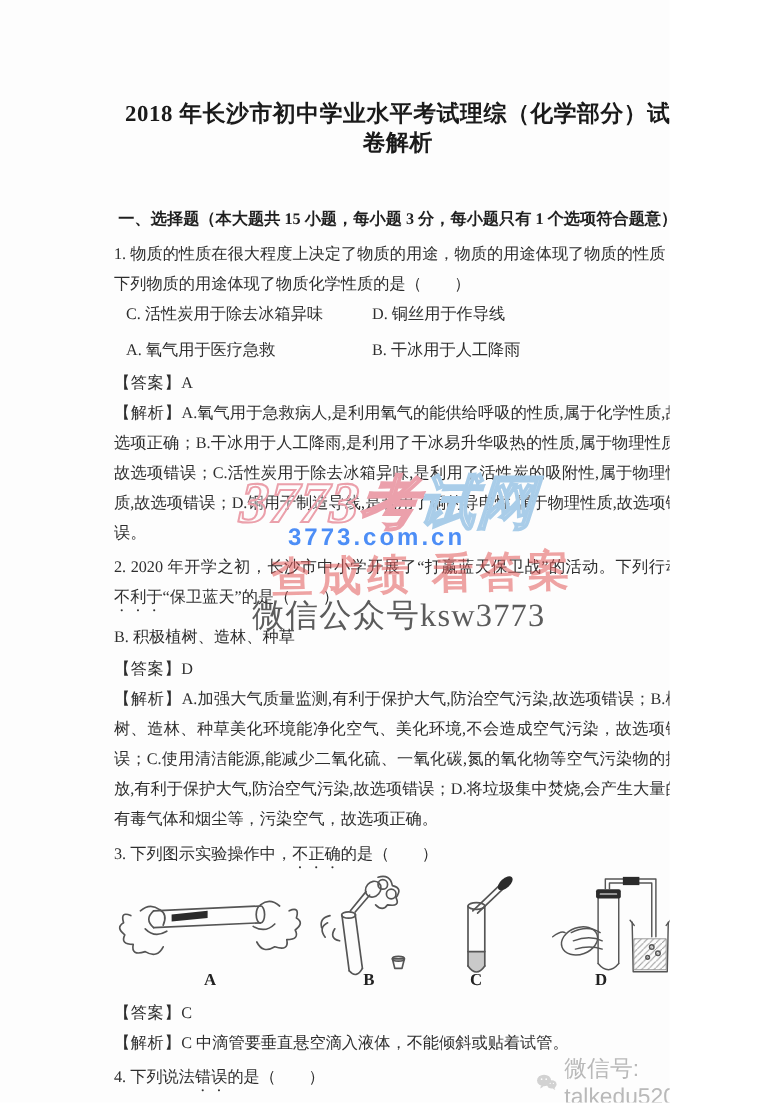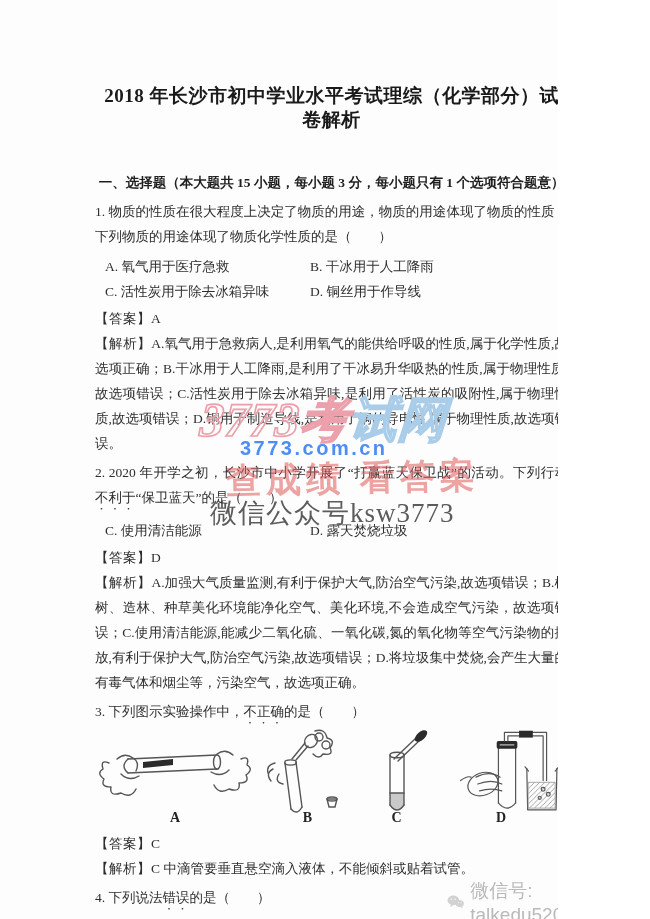--- a/index.html
+++ b/index.html
@@ -48,37 +48,34 @@
 
 <div class="canvas">
 
   <div class="page">
 
     <h1 class="title">2018 年长沙市初中学业水平考试理综（化学部分）试卷解析</h1>
 
     <p class="heading">一、选择题（本大题共 15 小题，每小题 3 分，每小题只有 1 个选项符合题意）</p>
 
     <p class="stem"><span>1. 物质的性质在很大程度上决定了物质的用途，物质的用途体现了物质的性质，下列物质的用途体现了物质化学性质的是（　　）</span></p>
+    <div class="opt-row second">
+      <span class="opt-a">C. 活性炭用于除去冰箱异味</span>
+      <span class="opt-b">D. 铜丝用于作导线</span>
+    </div>
     <div class="opt-row">
       <span class="opt-a">A. 氧气用于医疗急救</span>
       <span class="opt-b">B. 干冰用于人工降雨</span>
     </div>
-    <div class="opt-row second">
-      <span class="opt-a">C. 活性炭用于除去冰箱异味</span>
-      <span class="opt-b">D. 铜丝用于作导线</span>
-    </div>
     <p class="ansline"><span class="lbl">【答案】</span><span>A</span></p>
     <p class="analysis"><span class="lbl">【解析】</span><span>A.氧气用于急救病人,是利用氧气的能供给呼吸的性质,属于化学性质,故选项正确；B.干冰用于人工降雨,是利用了干冰易升华吸热的性质,属于物理性质,故选项错误；C.活性炭用于除去冰箱异味,是利用了活性炭的吸附性,属于物理性质,故选项错误；D.铜用于制造导线,是利用了铜的导电性,属于物理性质,故选项错误。</span></p>
 
     <p class="stem"><span>2. 2020 年开学之初，长沙市中小学开展了“打赢蓝天保卫战”的活动。下列行动</span><span class="em-dots">不利于</span><span>“保卫蓝天”的是（　　）</span></p>
     <div class="opt-row">
-    </div>
-    <div class="opt-row second">
-      <span class="opt-a">C. 使用清洁能源</span>
-      <span class="opt-b">D. 露天焚烧垃圾</span>
+      <span class="opt-b">B. 积极植树、造林、种草</span>
     </div>
     <p class="ansline"><span class="lbl">【答案】</span><span>D</span></p>
     <p class="analysis"><span class="lbl">【解析】</span><span>A.加强大气质量监测,有利于保护大气,防治空气污染,故选项错误；B.植树、造林、种草美化环境能净化空气、美化环境,不会造成空气污染，故选项错误；C.使用清洁能源,能减少二氧化硫、一氧化碳,氮的氧化物等空气污染物的排放,有利于保护大气,防治空气污染,故选项错误；D.将垃圾集中焚烧,会产生大量的有毒气体和烟尘等，污染空气，故选项正确。</span></p>
 
     <p class="stem"><span>3. 下列图示实验操作中，</span><span class="em-dots">不正确</span><span>的是（　　）</span></p>
 
     <div class="figures">
 
       <div class="fig">
         <svg width="160" height="86" viewBox="0 0 160 86">

